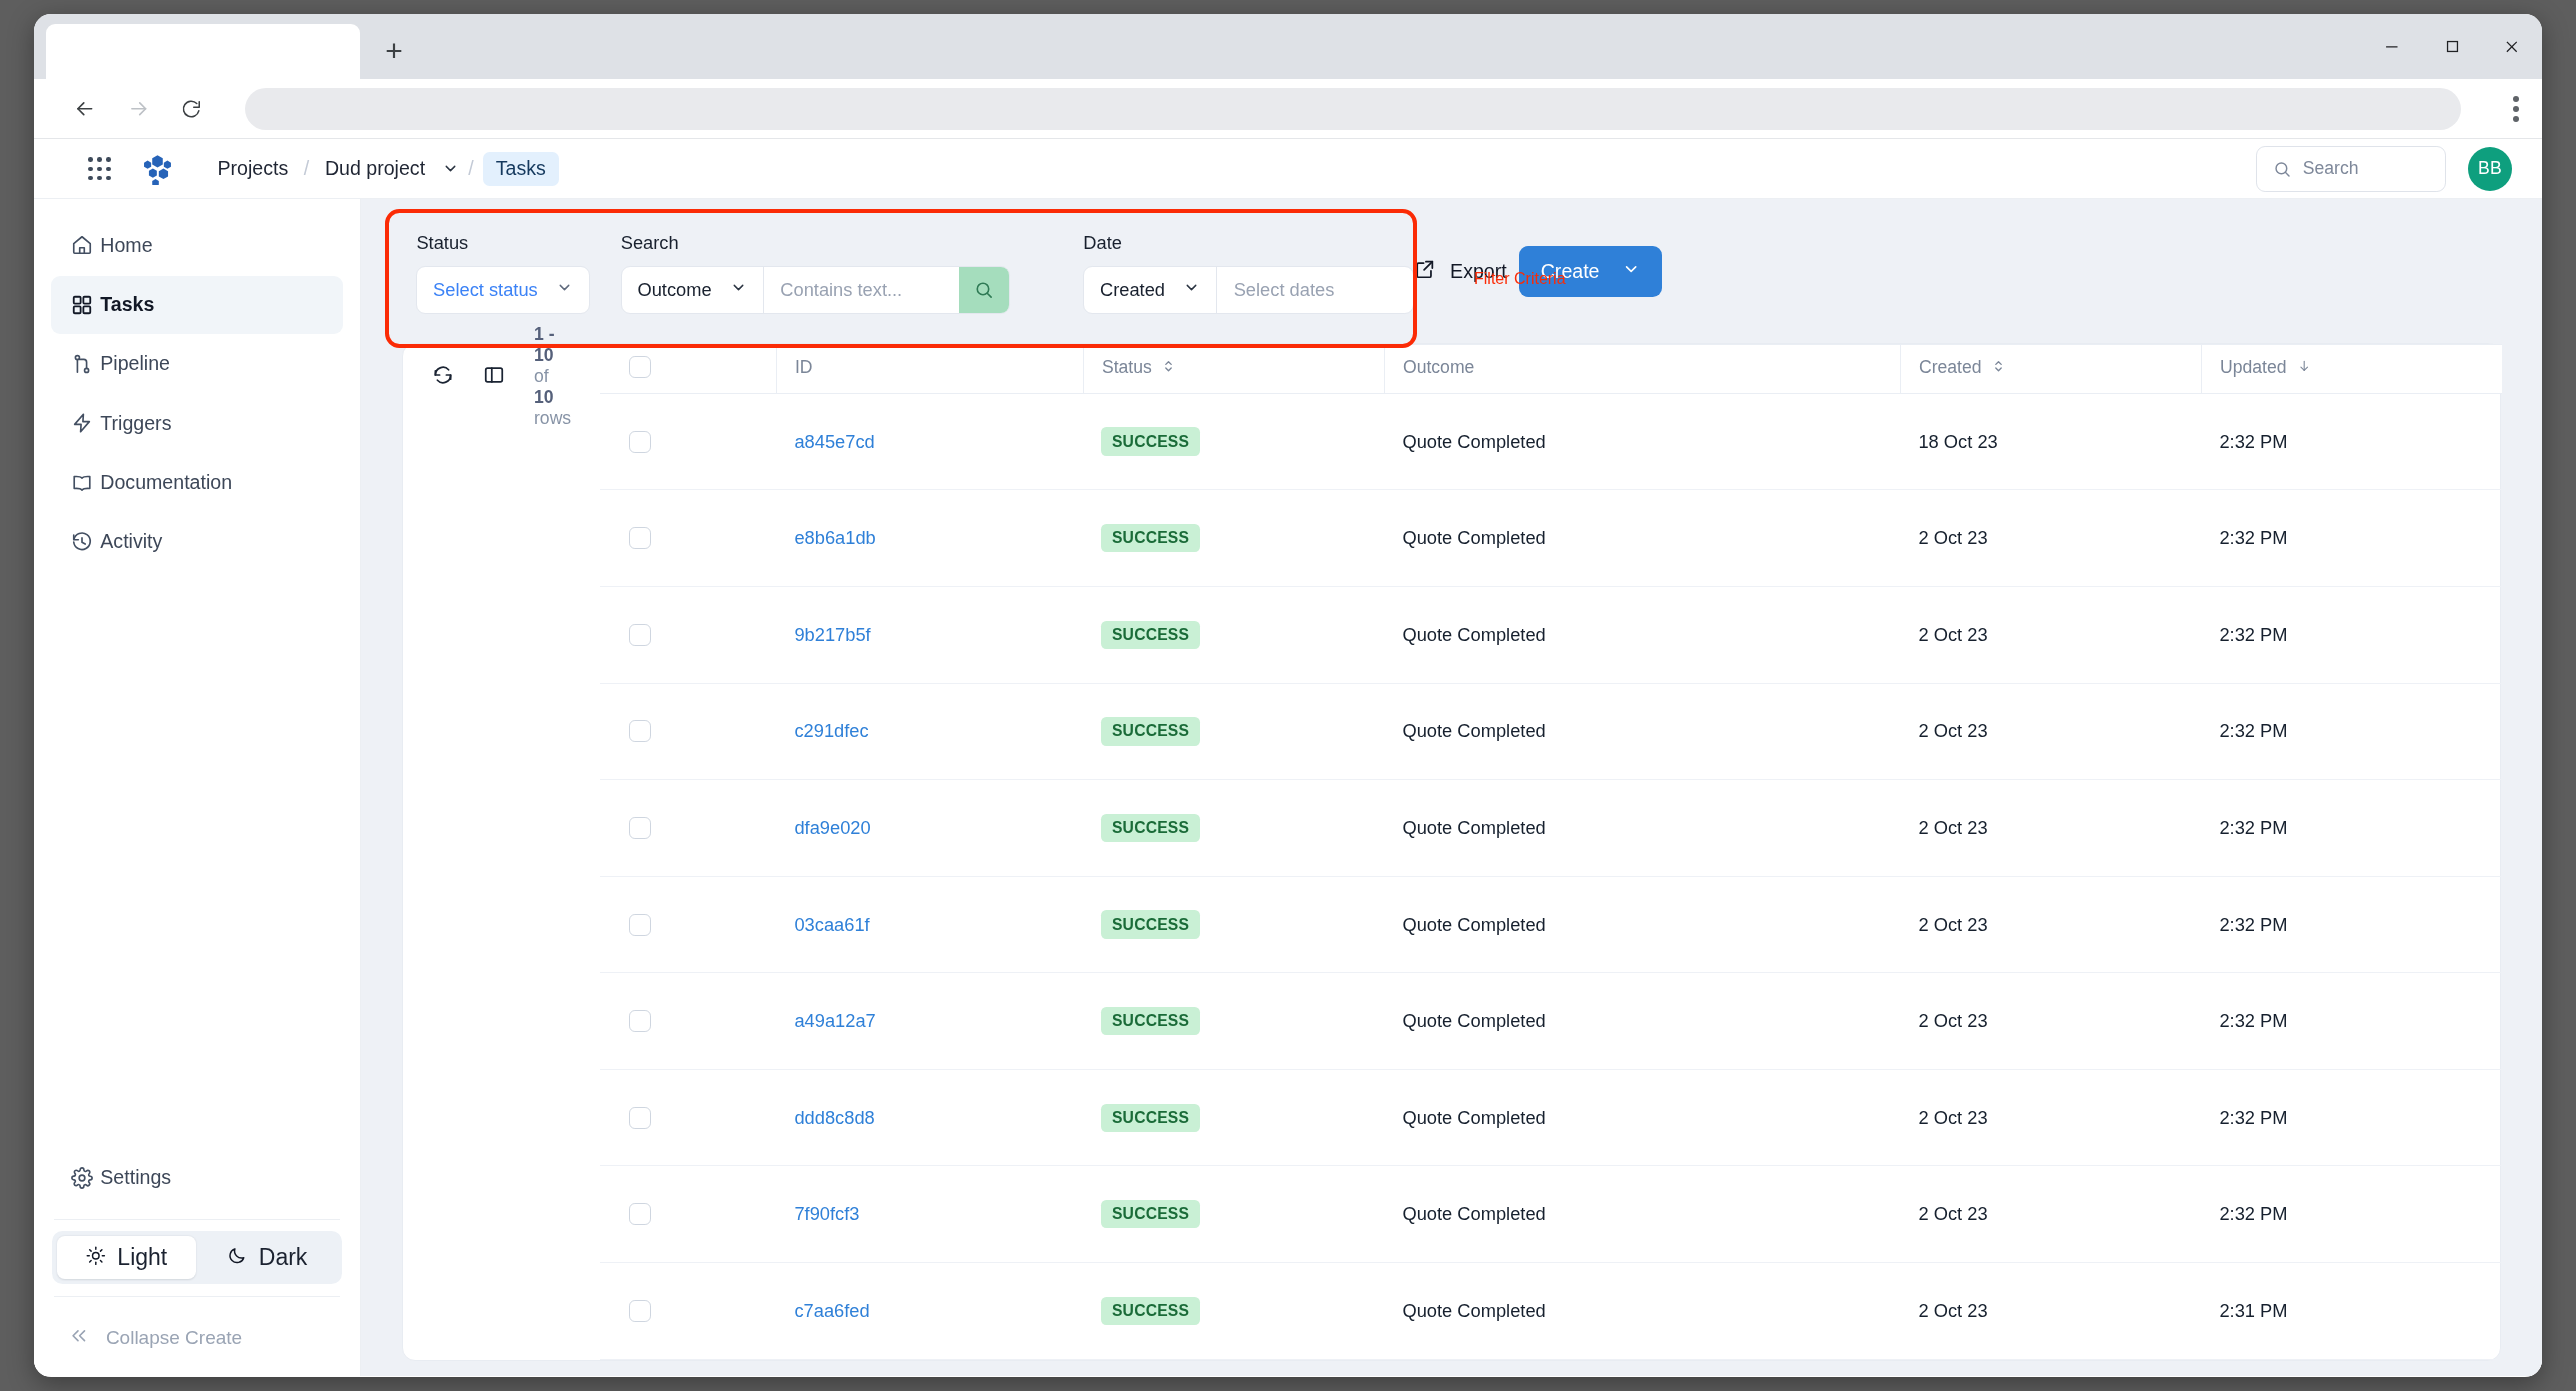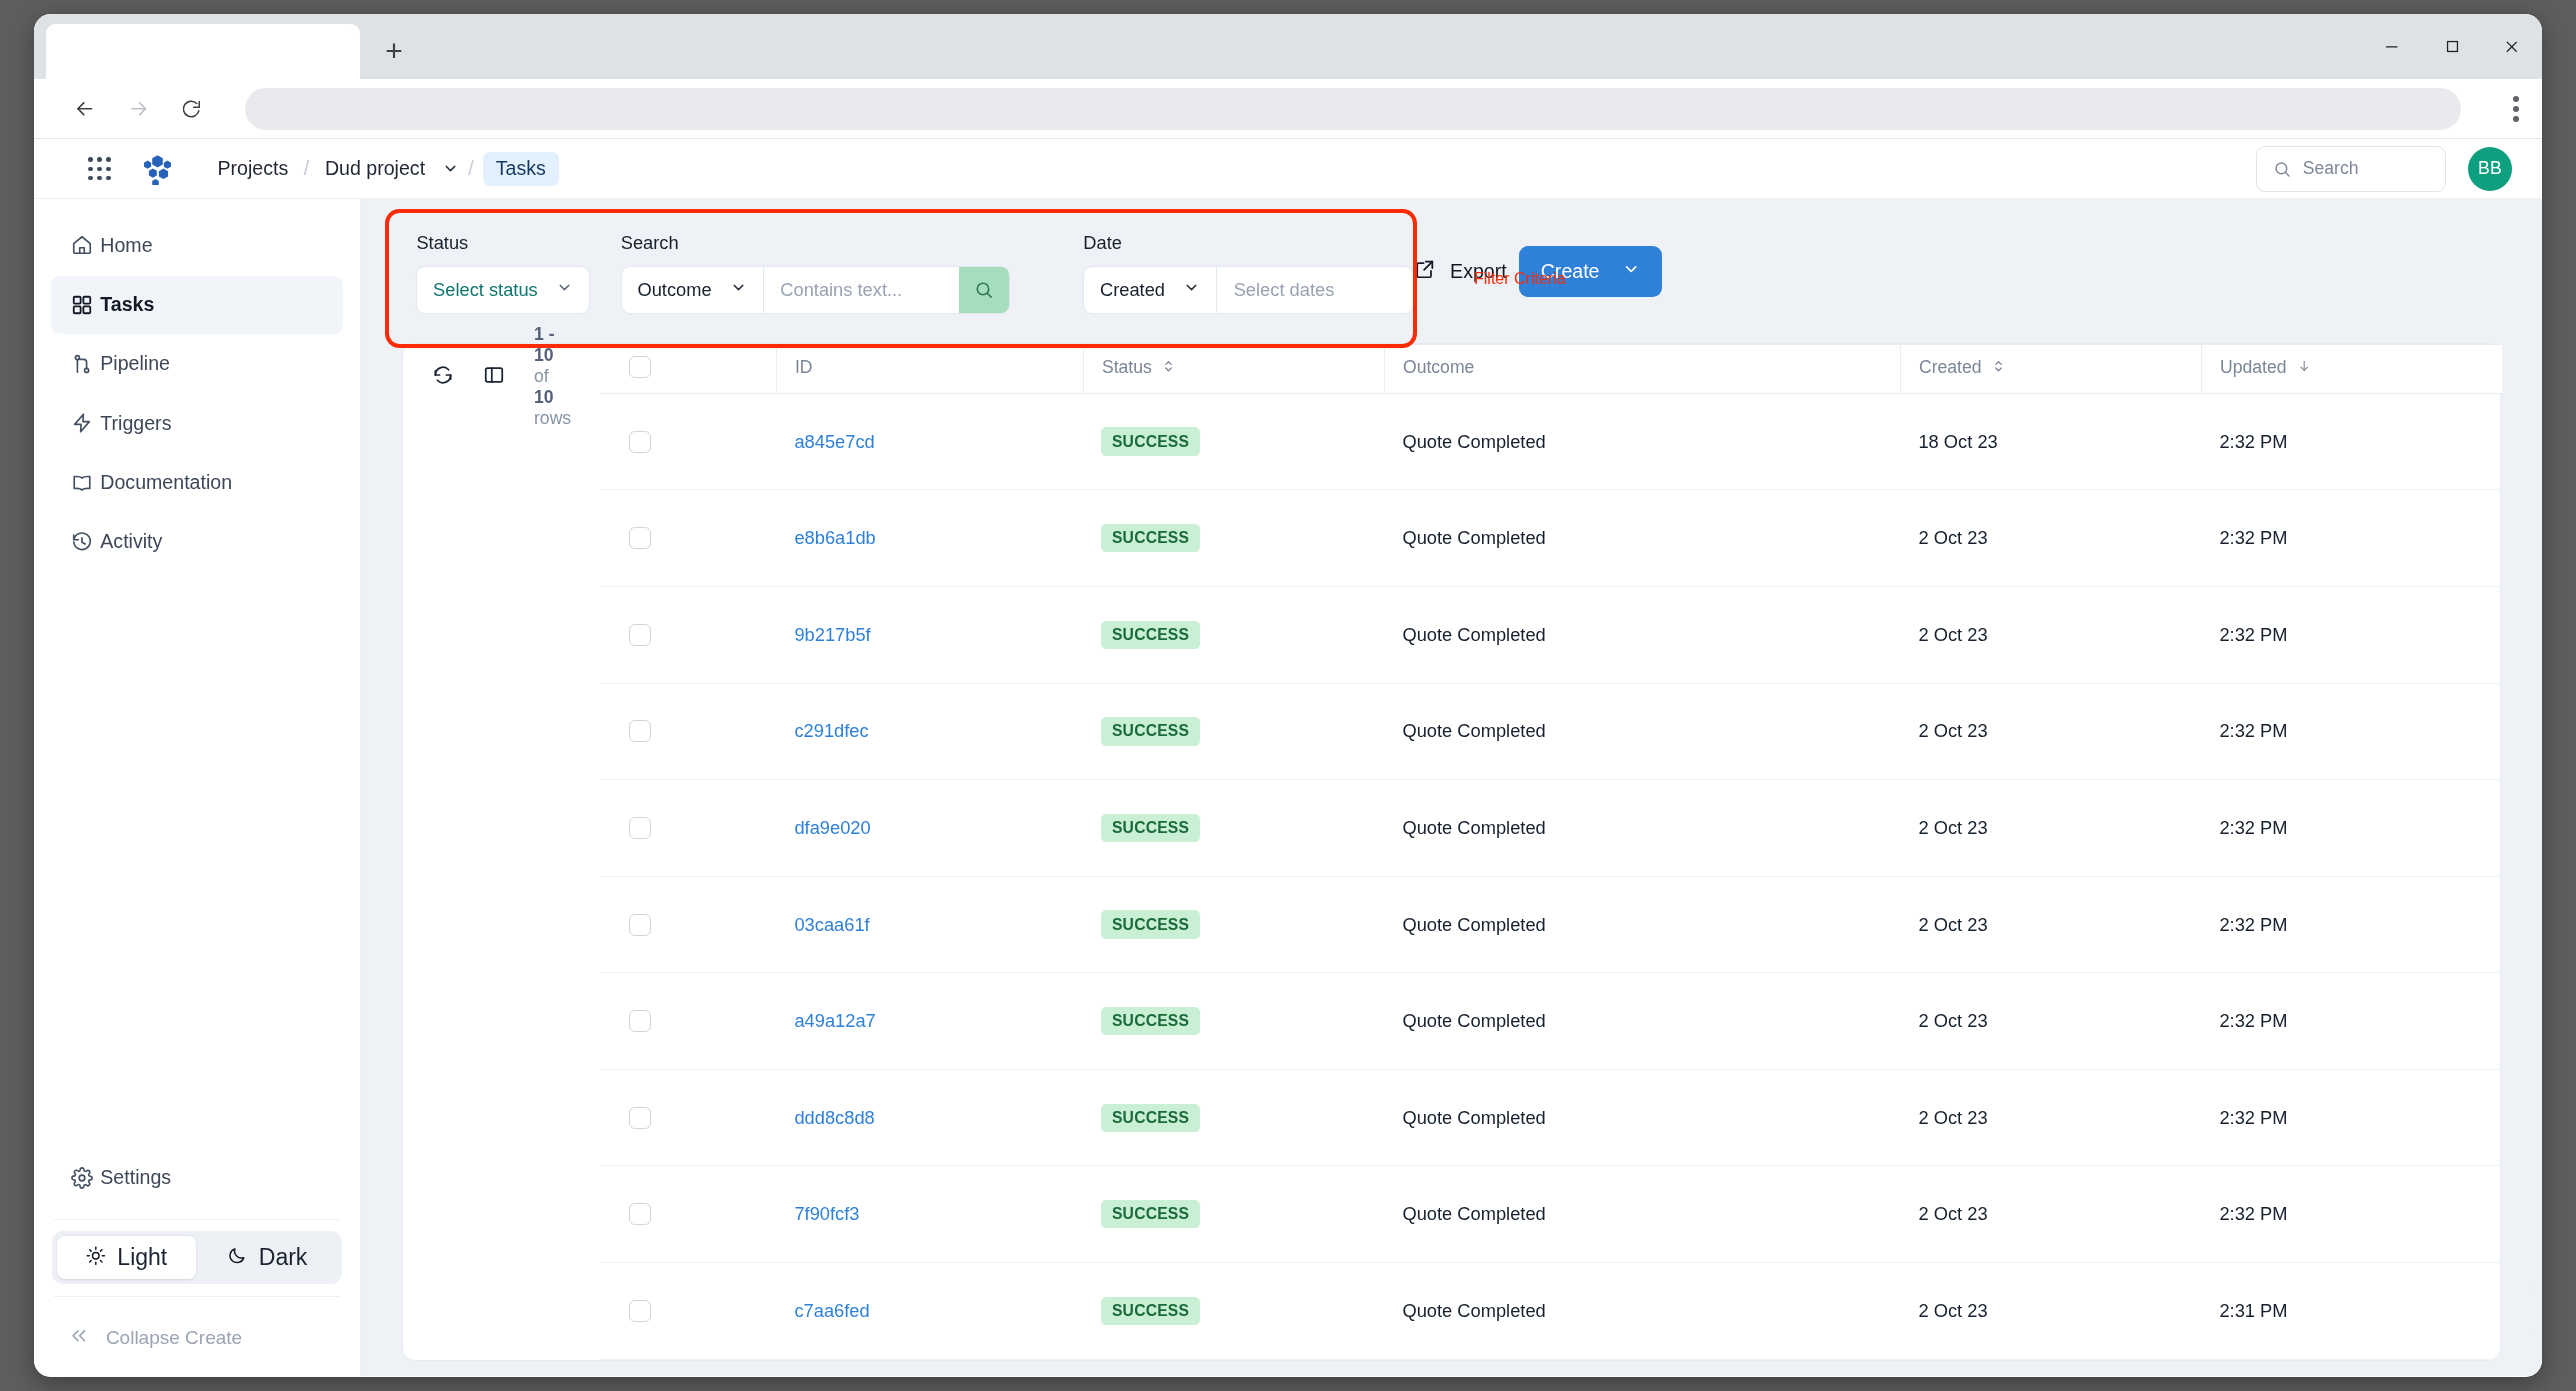--- a/index.html
+++ b/index.html
@@ -193,25 +193,25 @@
     background: #ffffff; border: 0.7px solid #e3e7ee;
     border-radius: 9.1px; overflow: hidden;
     height: 48px;
   }
   .ctl-select {
     display: flex; align-items: center; justify-content: space-between;
     padding: 0 15.7px; gap: 18.3px;
     font-size: 18.3px; color: #18202e;
     min-width: 131px;
   }
-  .ctl-select.ph { color: #0f766e; }
+  .ctl-select.ph { color: #3b82f6; }
   .ctl-div { width: 0.7px; background: #e3e7ee; }
   .ctl-input {
-    display: flex; align-items: center;
-    padding: 0 17px; min-width: 196px;
+    display: flex; 
+    padding: 12px 17px; min-width: 196px;
     font-size: 18.3px; color: #99a2b2;
   }
   .search-go {
     width: 50px; background: #a5ddbd;
     display: flex; align-items: center; justify-content: center;
   }
   .gap-40 { width: 31px; }
   .gap-88 { width: 73px; }
 
   .filter-actions { margin-left: auto; display: flex; align-items: center; gap: 12px; padding-bottom: 17px; }

